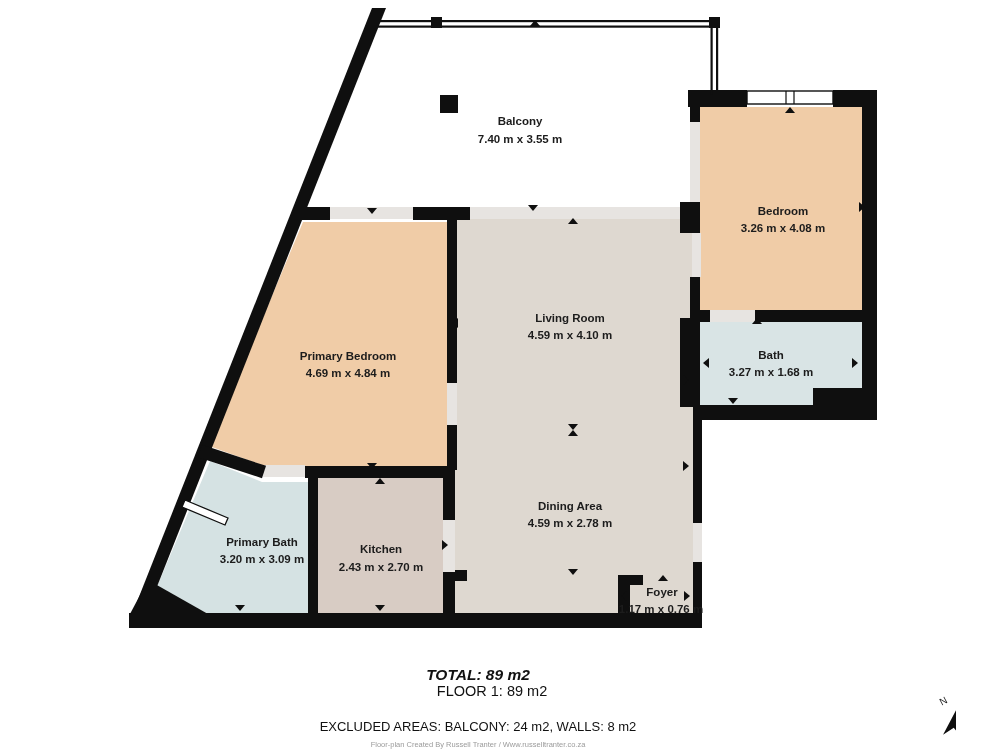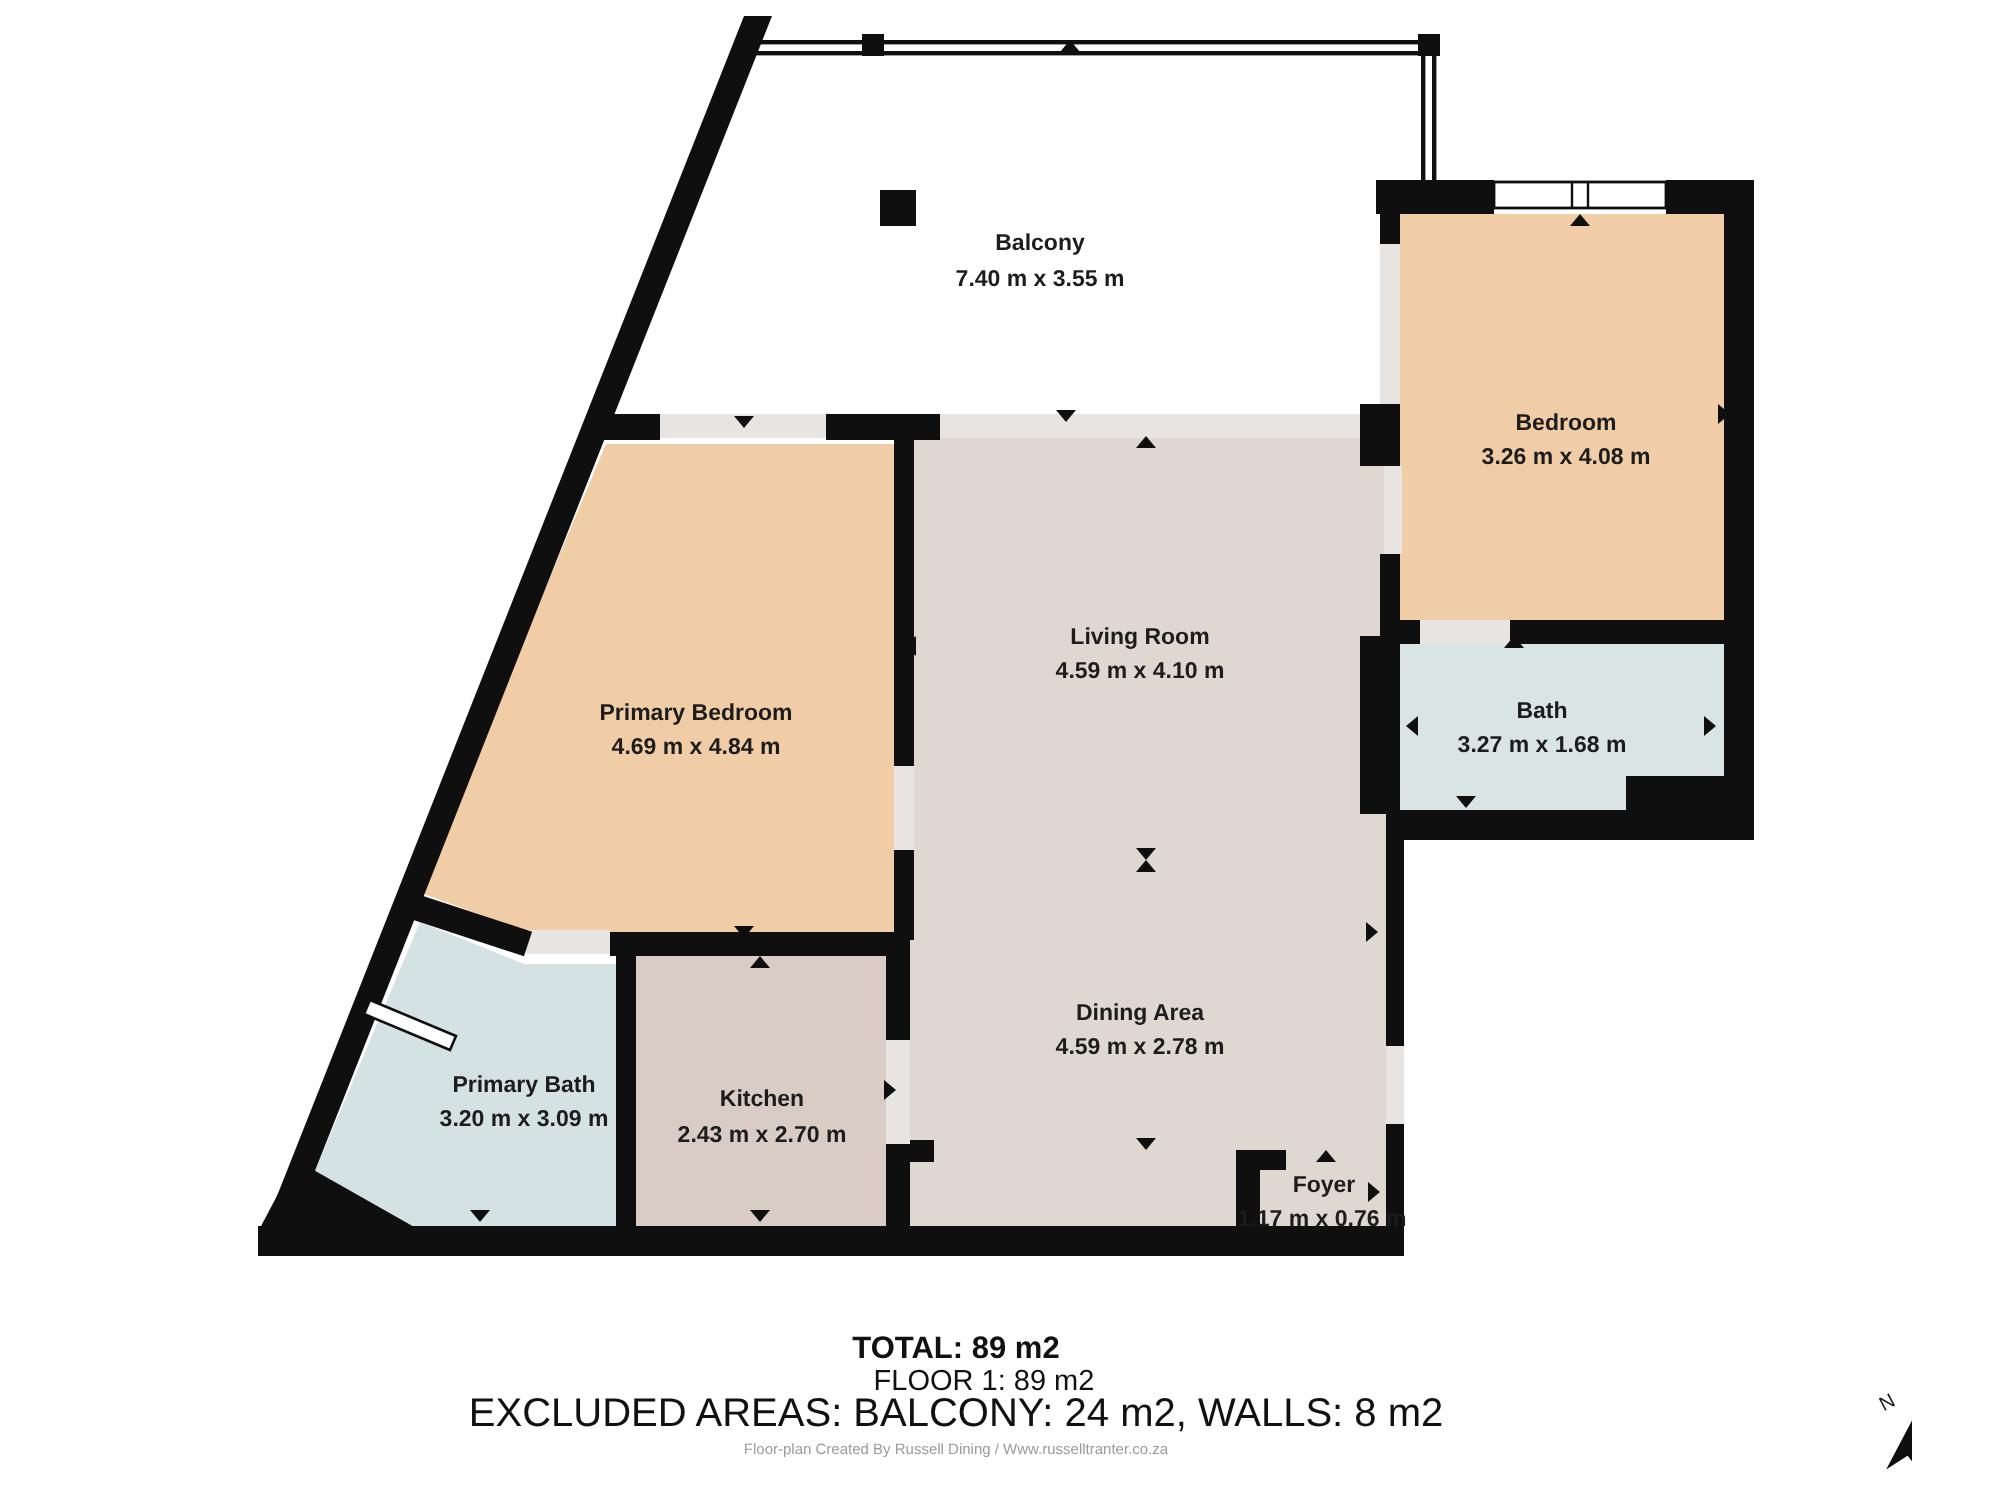--- a/index.html
+++ b/index.html
@@ -6,23 +6,23 @@
   #stage{position:relative;width:956px;height:750px;background:#fff;overflow:hidden;
          font-family:"Liberation Sans",sans-serif;}
   svg{position:absolute;left:0;top:0;}
   .room-name{font:bold 11.5px "Liberation Sans",sans-serif;fill:#1c1c1c;}
   .room-dims{font:bold 11.5px "Liberation Sans",sans-serif;fill:#1c1c1c;}
   .wall{fill:#0f0f0f;}
   .opening{fill:#e7e4e1;}
   .tick{fill:#0f0f0f;}
   .rail{fill:#0f0f0f;}
   .footer{position:absolute;left:0;right:0;top:666px;text-align:center;color:#111;}
-  .footer .total{font-weight:bold;font-size:15.5px;line-height:17px;}
+  .footer .total{font-weight:bold;font-size:15.5px;line-height:17px;font-style:italic;}
   .footer .floor{font-size:14.5px;line-height:16px;padding-left:28px;}
-  .footer .excluded{font-size:20px;line-height:16px;}
+  .footer .excluded{font-size:13px;line-height:16px;margin-top:20px;}
   .footer .credit{font-size:7.5px;line-height:10px;color:#9b9b9b;margin-top:5px;}
   .compass-n{font:10px "Liberation Sans",sans-serif;fill:#1c1c1c;}
 </style>
 </head>
 <body>
 
 <div id="stage">
 
 <svg width="1000" height="750" viewBox="0 0 1000 750">
 
@@ -158,16 +158,16 @@
       <polygon points="0,-17 10,14 0,6 -9,15" fill="#0f0f0f"></polygon>
     </g>
     <text class="compass-n" x="-10" y="-18" transform="rotate(-28 -10 -18)" text-anchor="middle">N</text>
   </g>
 </svg>
 
 <div class="footer">
   <div class="total">TOTAL: 89 m2</div>
   <div class="floor">FLOOR 1: 89 m2</div>
   <div class="excluded">EXCLUDED AREAS: BALCONY: 24 m2, WALLS: 8 m2</div>
-  <div class="credit">Floor-plan Created By Russell Dining / Www.russelltranter.co.za</div>
+  <div class="credit">Floor-plan Created By Russell Tranter / Www.russelltranter.co.za</div>
 </div>
 
 </div>
 
 </body></html>

